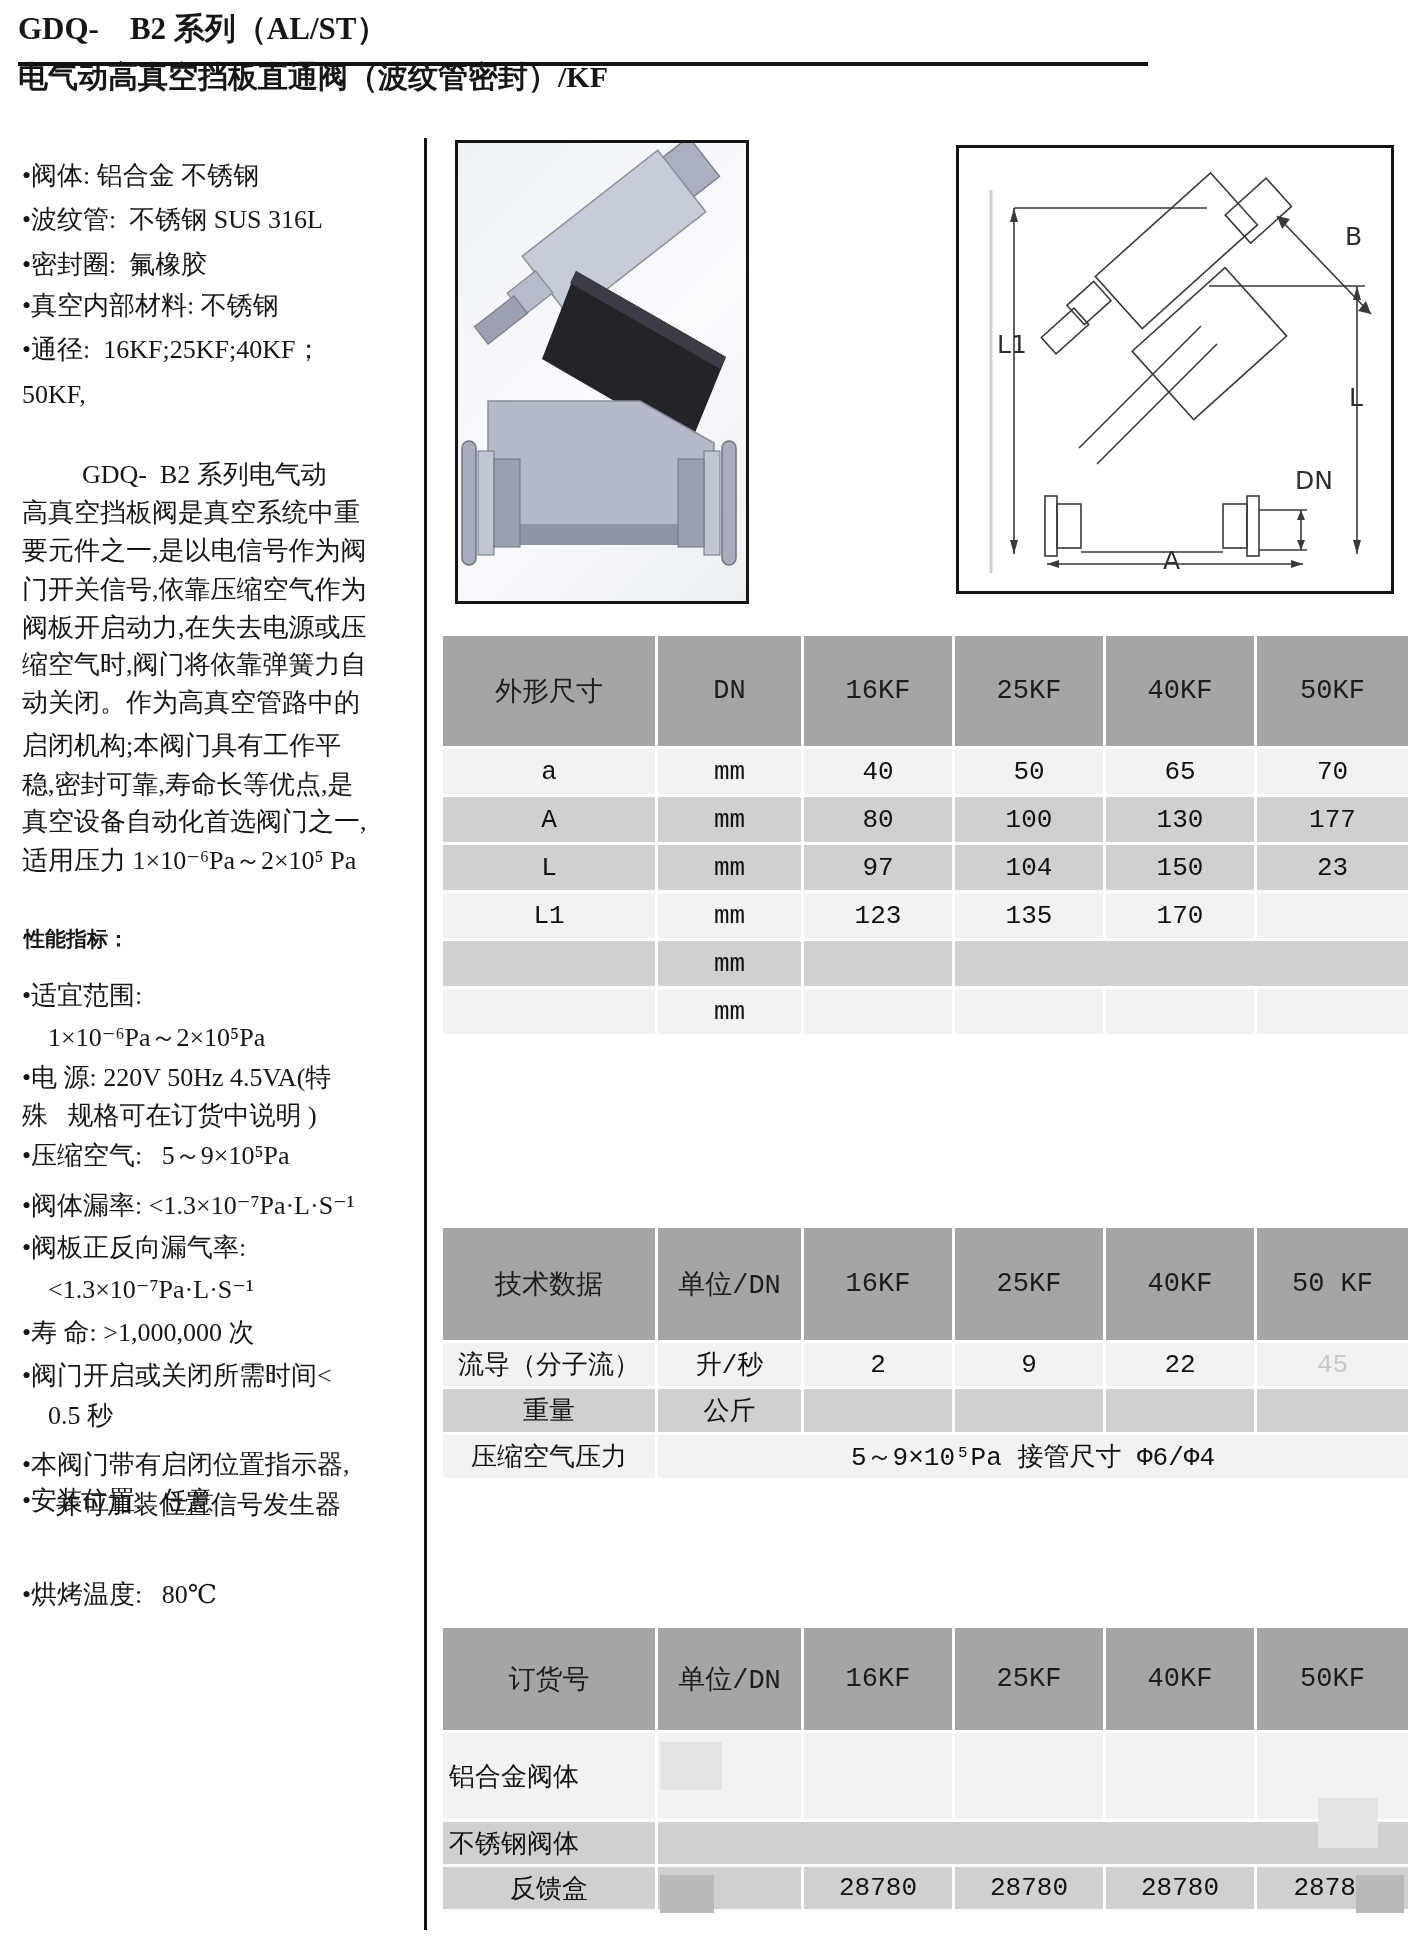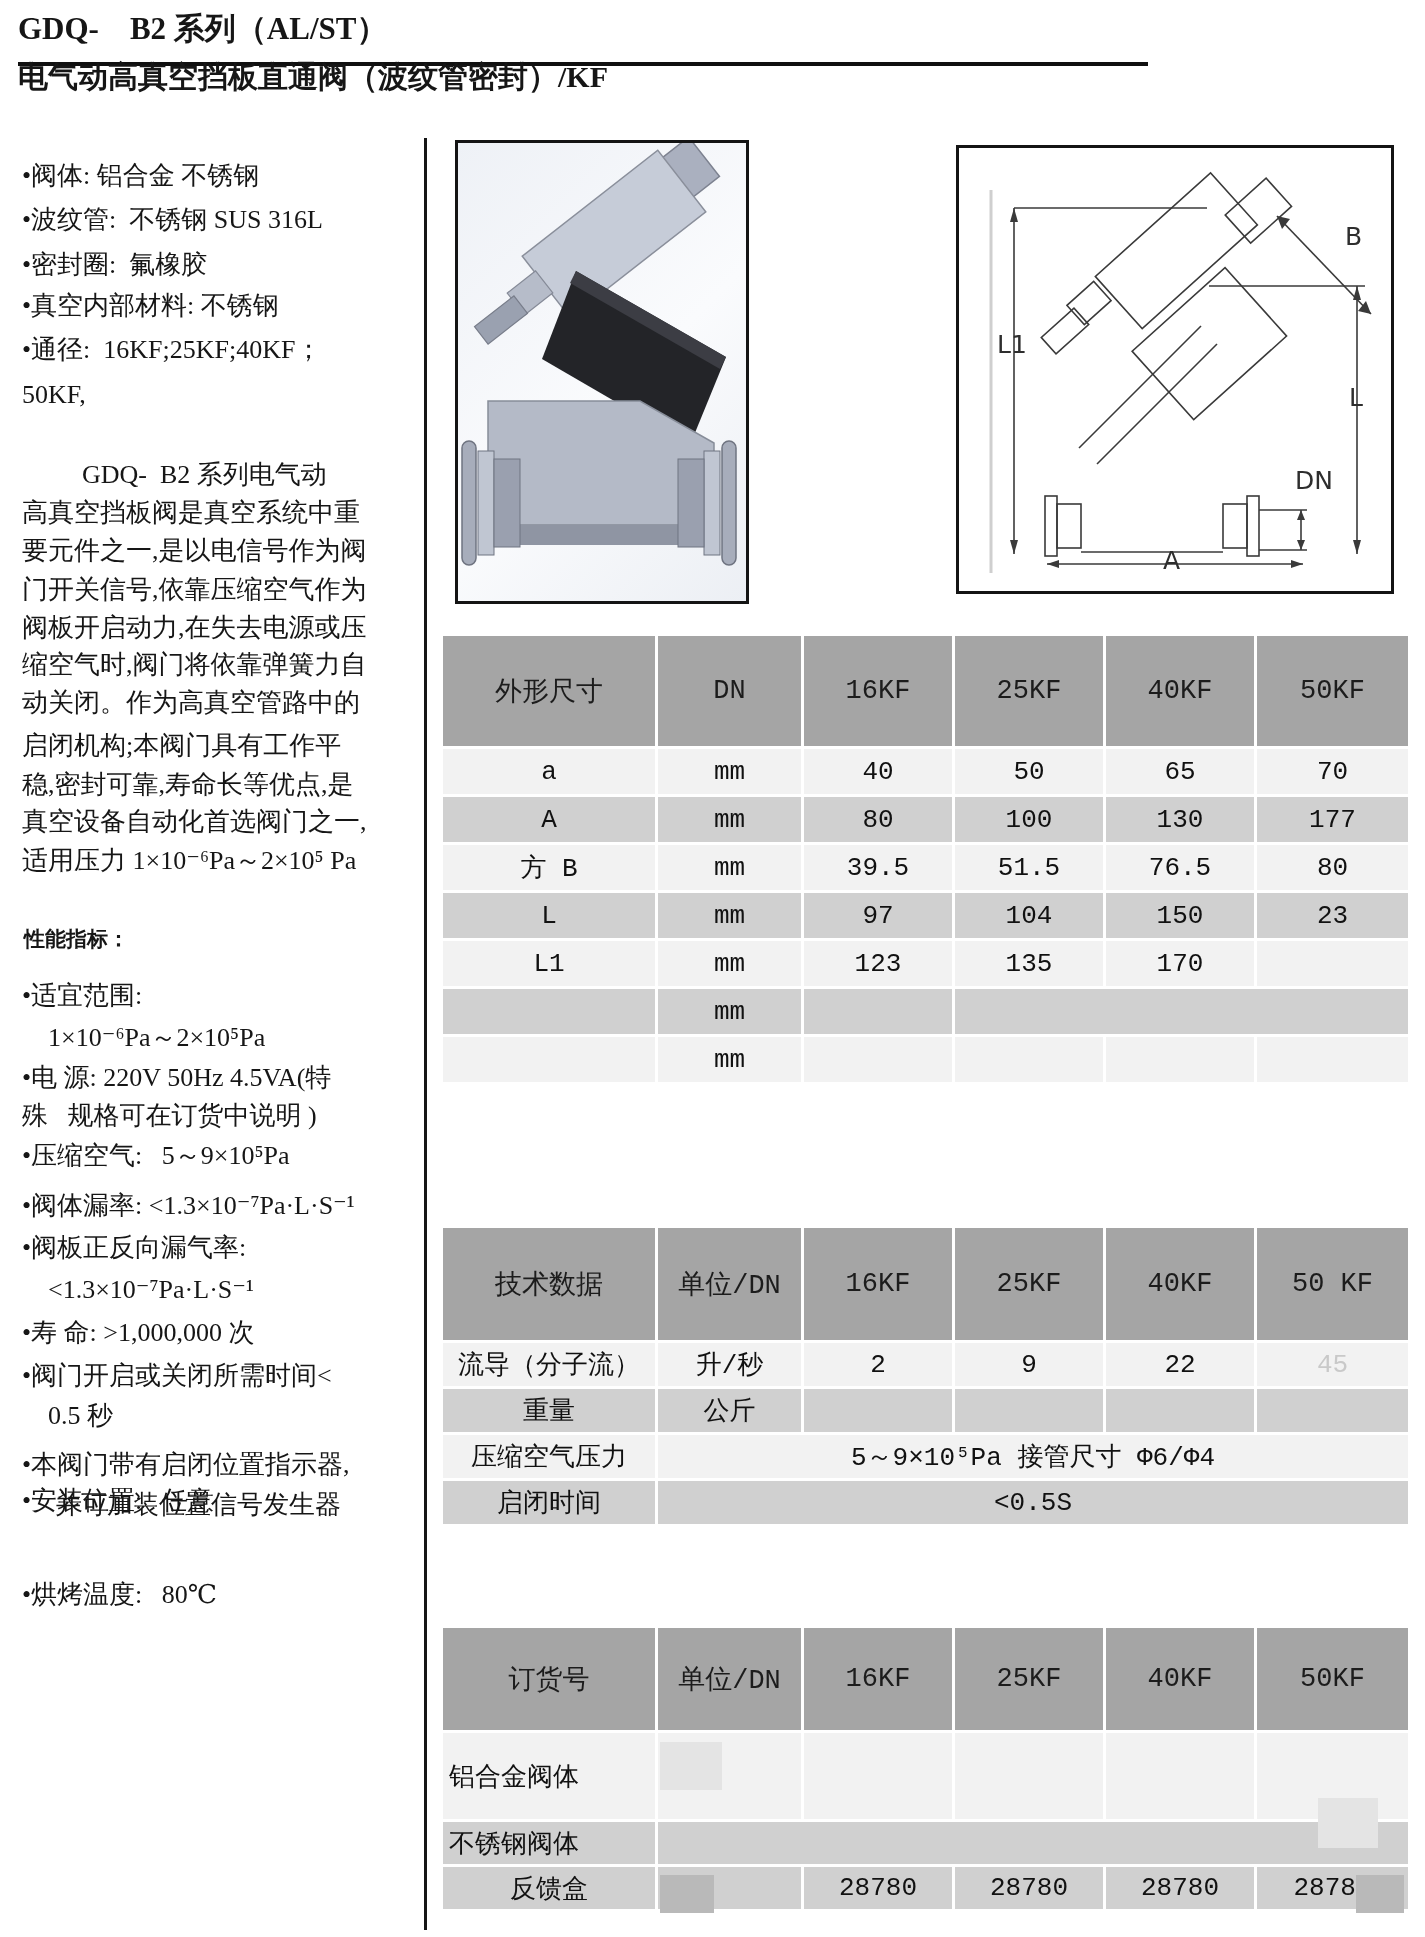--- a/index.html
+++ b/index.html
@@ -180,28 +180,20 @@
         <td>70</td>
     </tr>
     <tr class="gy">
       <td>A</td>
         <td>mm</td>
         <td>80</td>
         <td>100</td>
         <td>130</td>
         <td>177</td>
     </tr>
-    <tr class="lt">
-      <td>方 B</td>
-        <td>mm</td>
-        <td>39.5</td>
-        <td>51.5</td>
-        <td>76.5</td>
-        <td>80</td>
-    </tr>
     <tr class="gy">
       <td>L</td>
         <td>mm</td>
         <td>97</td>
         <td>104</td>
         <td>150</td>
         <td>23</td>
     </tr>
     <tr class="lt">
       <td>L1</td>
@@ -261,24 +253,20 @@
         <td>公斤</td>
         <td></td>
         <td></td>
         <td></td>
         <td></td>
     </tr>
     <tr class="lt">
       <td>压缩空气压力</td>
       <td colspan="5">5～9×10⁵Pa 接管尺寸  Φ6/Φ4</td>
     </tr>
-    <tr class="gy">
-      <td>启闭时间</td>
-      <td colspan="5">&lt;0.5S</td>
-    </tr>
   </tbody>
 </table>
 
 <table class="tbl t3">
   <colgroup>
       <col style="width:212px">
       <col style="width:143px">
       <col style="width:148px">
       <col style="width:148px">
       <col style="width:148px">

